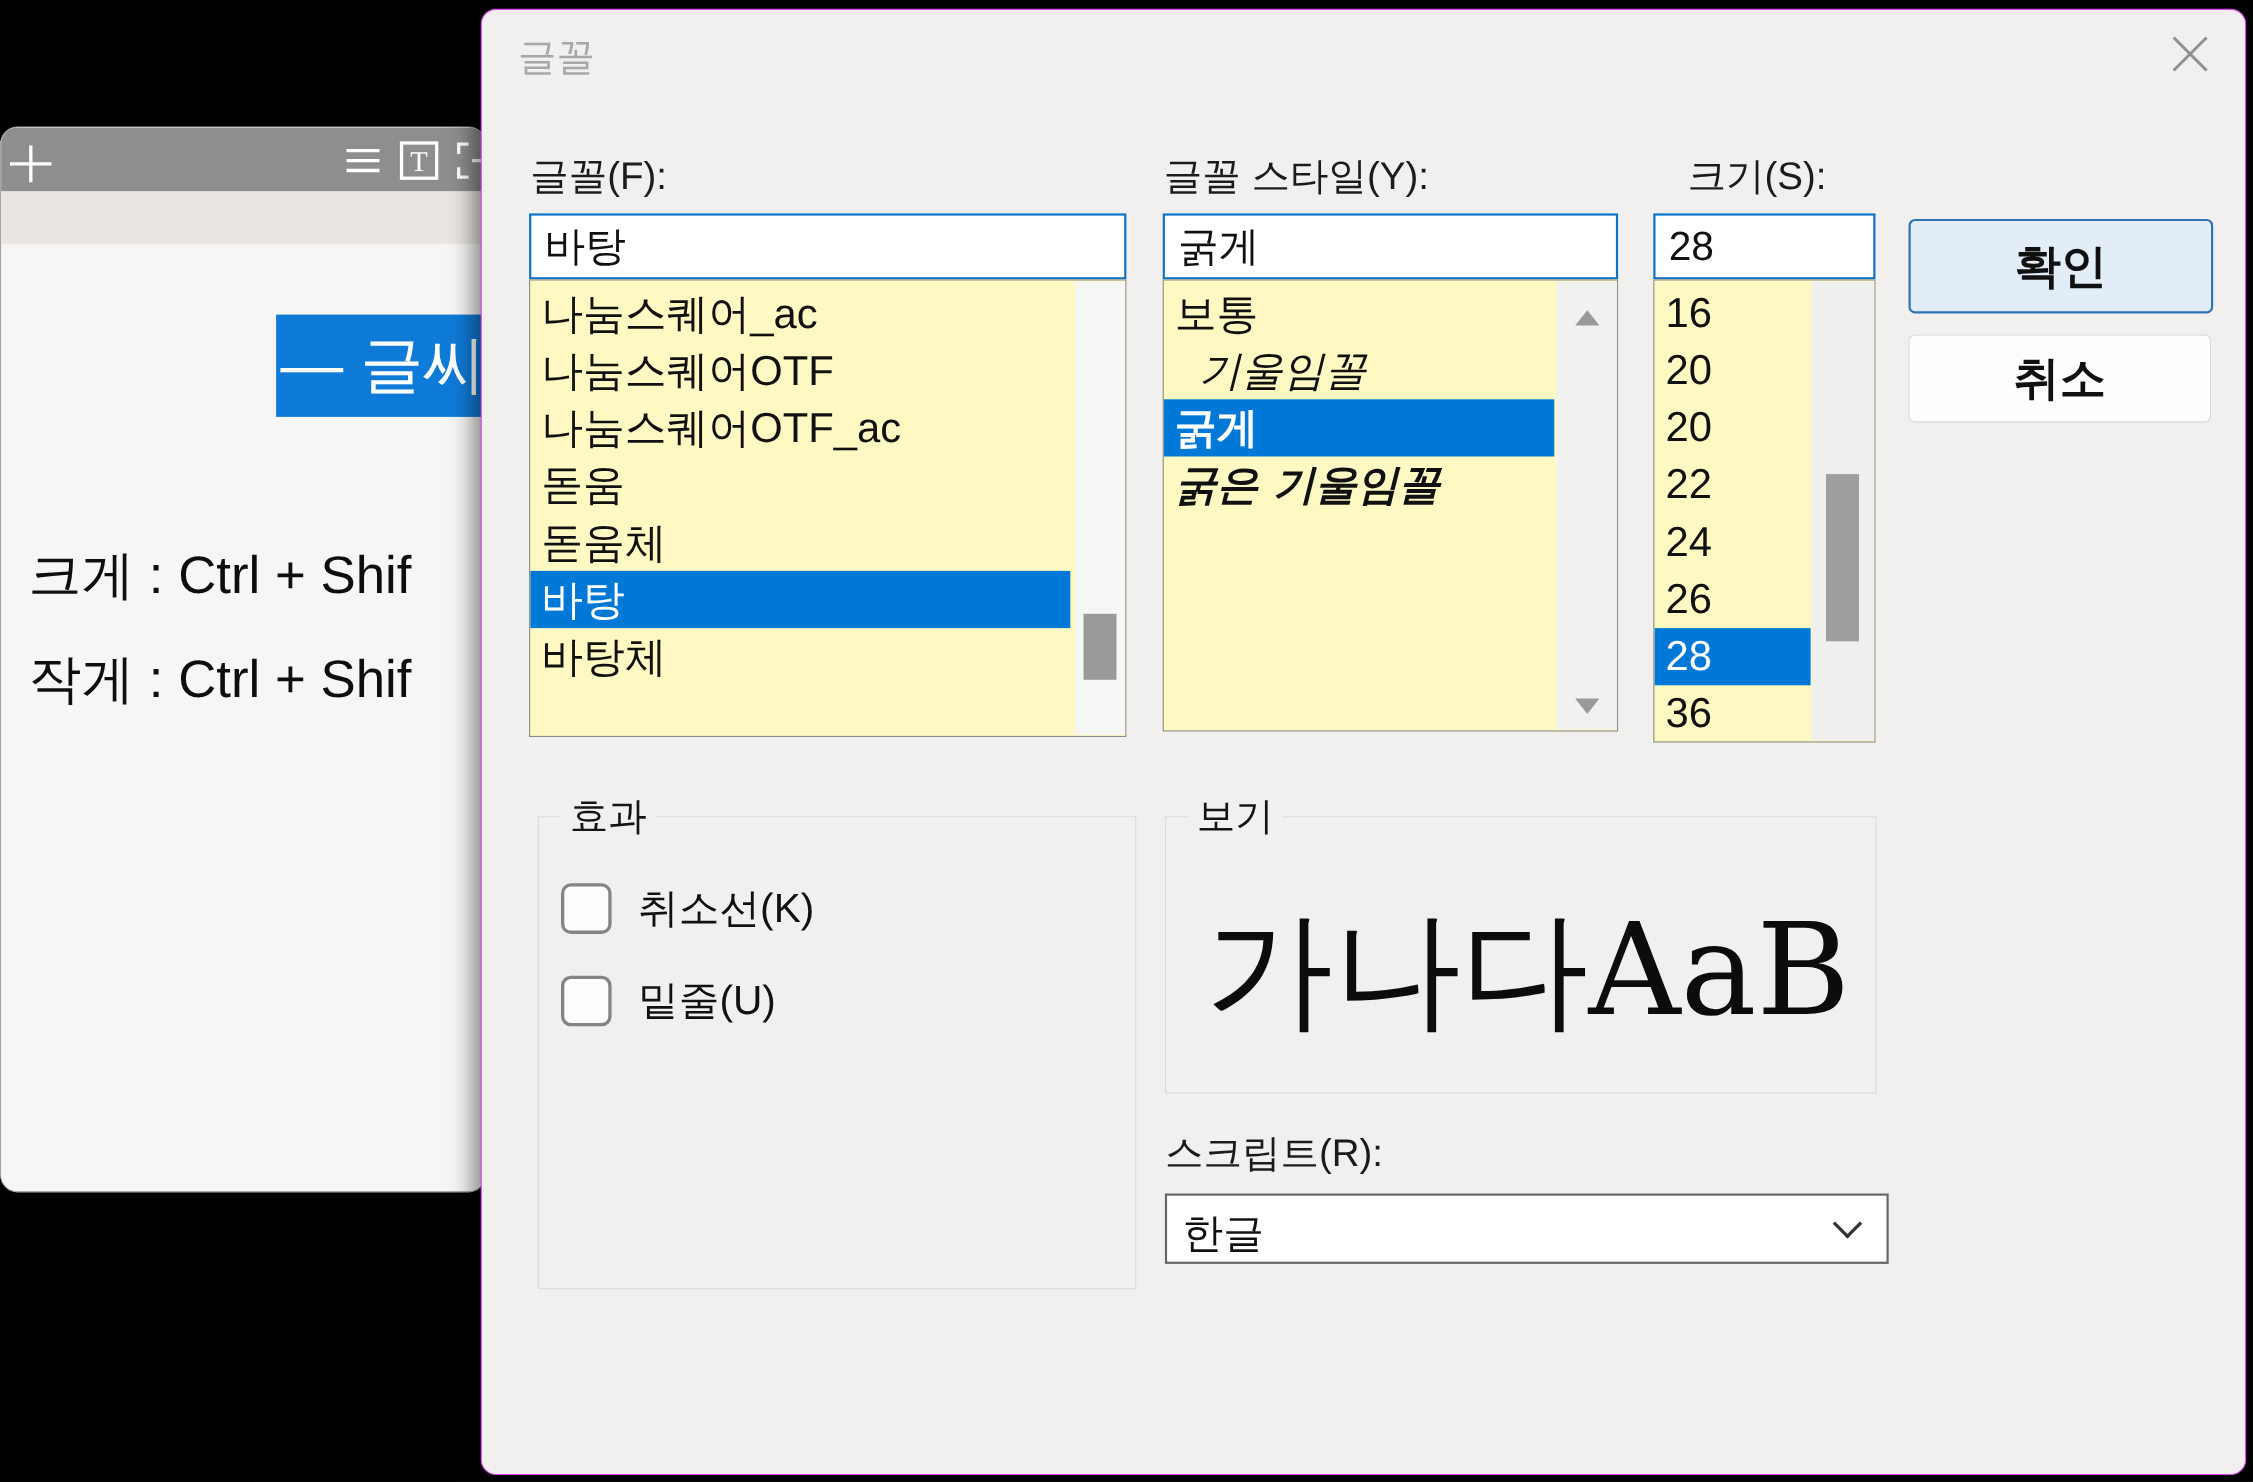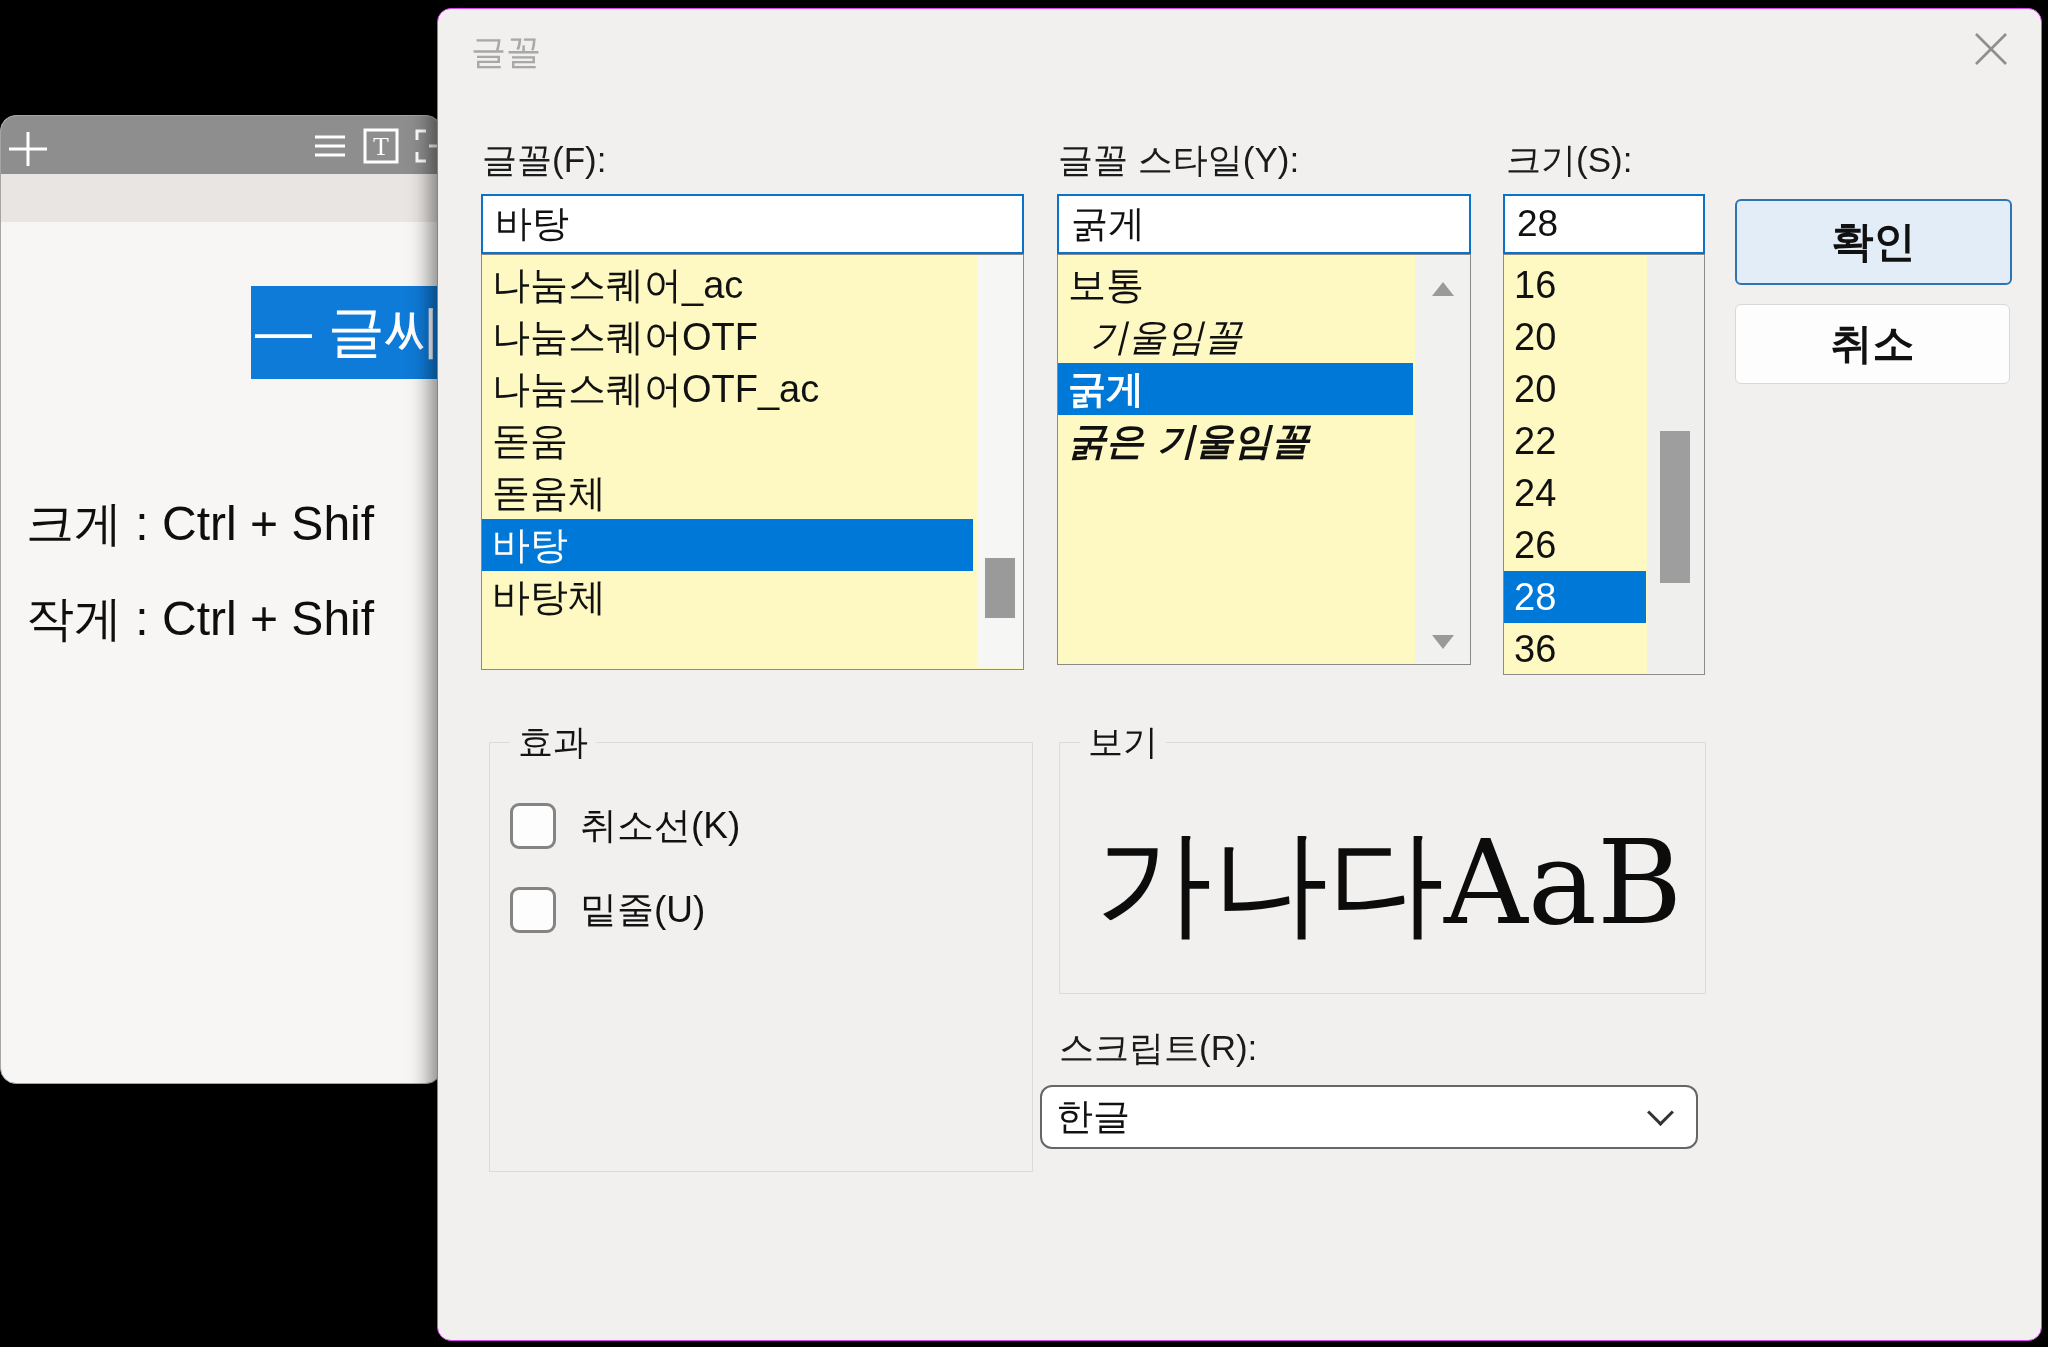--- a/index.html
+++ b/index.html
@@ -22,21 +22,21 @@
   #bg-line-2{top:475px;}
 
   
   #dialog{position:absolute;left:437px;top:8px;width:1603px;height:1331px;background:#f1f0ef;
           border:1px solid #d946ef;border-radius:14px;box-shadow:-6px 0 22px rgba(0,0,0,.5);}
   #dlg-title{position:absolute;left:33px;top:20px;font-size:35px;color:#a8a8a8;}
   #dlg-close{position:absolute;right:26px;top:16px;width:48px;height:48px;display:flex;
              align-items:center;justify-content:center;cursor:default;}
 
   .col-label{position:absolute;top:128px;font-size:35px;color:#1b1b1b;white-space:nowrap;}
-  #label-font{left:44px;} #label-style{left:620px;} #label-size{left:1068px;}
+  #label-font{left:44px;} #label-style{left:620px;} #label-size{left:1096px;}
 
   .combo-input{position:absolute;top:185px;height:56px;background:#fff;border:2px solid #0b72c9;
                font-size:37px;display:flex;align-items:center;padding-left:12px;}
   #input-font{left:43px;width:527px;}
   #input-style{left:619px;width:398px;}
   #input-size{left:1065px;width:186px;}
 
   .listbox{position:absolute;top:245px;background:#fef9c3;border:1px solid #8a8a8a;overflow:hidden;}
   #list-font{left:43px;width:541px;height:414px;}
   #list-style{left:619px;width:412px;height:409px;}
@@ -78,22 +78,22 @@
                font-size:35px;color:#141414;}
   .chk-row{position:absolute;left:20px;display:flex;align-items:center;gap:24px;justify-content:space-between;}
   #chk-row-1{top:58px;} #chk-row-2{top:142px;}
   .chk-box{width:40px;height:40px;background:#fdfdfd;border:3px solid #848484;border-radius:9px;}
   .chk-label{font-size:37px;color:#111;}
   #preview-text{position:absolute;left:36px;top:76px;width:600px;overflow:hidden;
                 font-family:"DejaVu Serif",serif;font-size:116px;line-height:1.1;
                 color:#0c0c0c;white-space:nowrap;}
 
   #label-script{position:absolute;left:621px;top:1016px;font-size:35px;color:#1b1b1b;}
-  #script-select{position:absolute;left:602px;top:1076px;width:640px;height:60px;background:#fff;
-                 border:2px solid #666;border-radius:12px;display:flex;align-items:center;
+  #script-select{position:absolute;left:621px;top:1076px;width:640px;height:60px;background:#fff;
+                 border:2px solid #666;border-radius:0;display:flex;align-items:flex-end;
                  padding-left:14px;font-size:37px;}
   #script-chevron{position:absolute;right:26px;top:16px;width:16px;height:16px;
                   border-right:3px solid #333;border-bottom:3px solid #333;transform:rotate(45deg);}
 </style>
 </head>
 <body>
 
 <div id="screen">
 
   <div id="bg-window">

